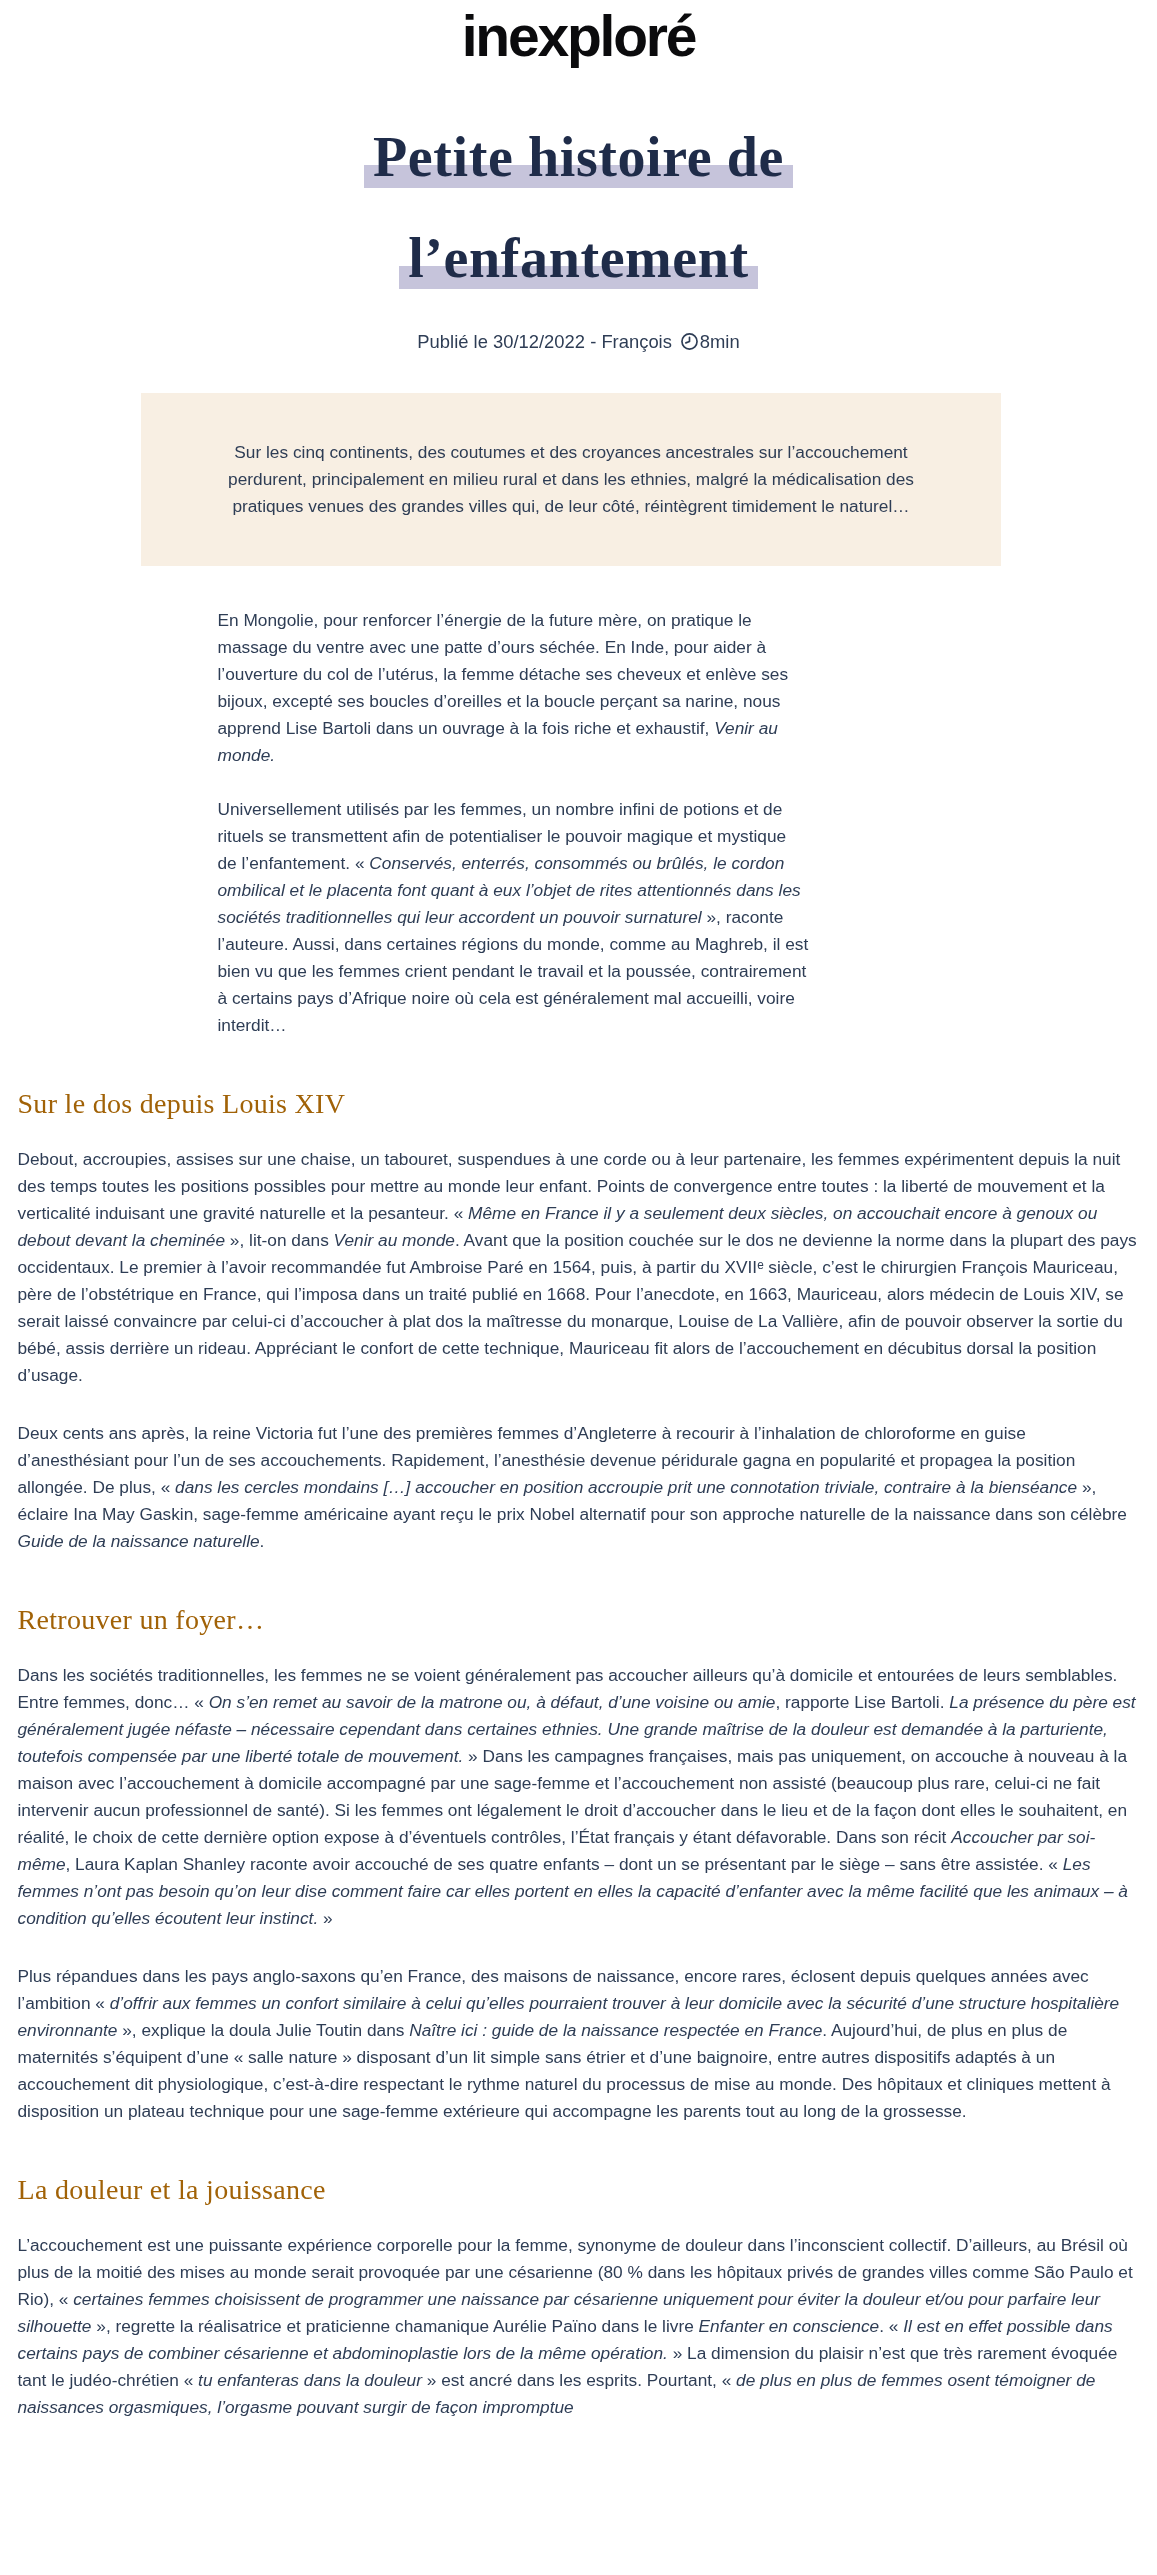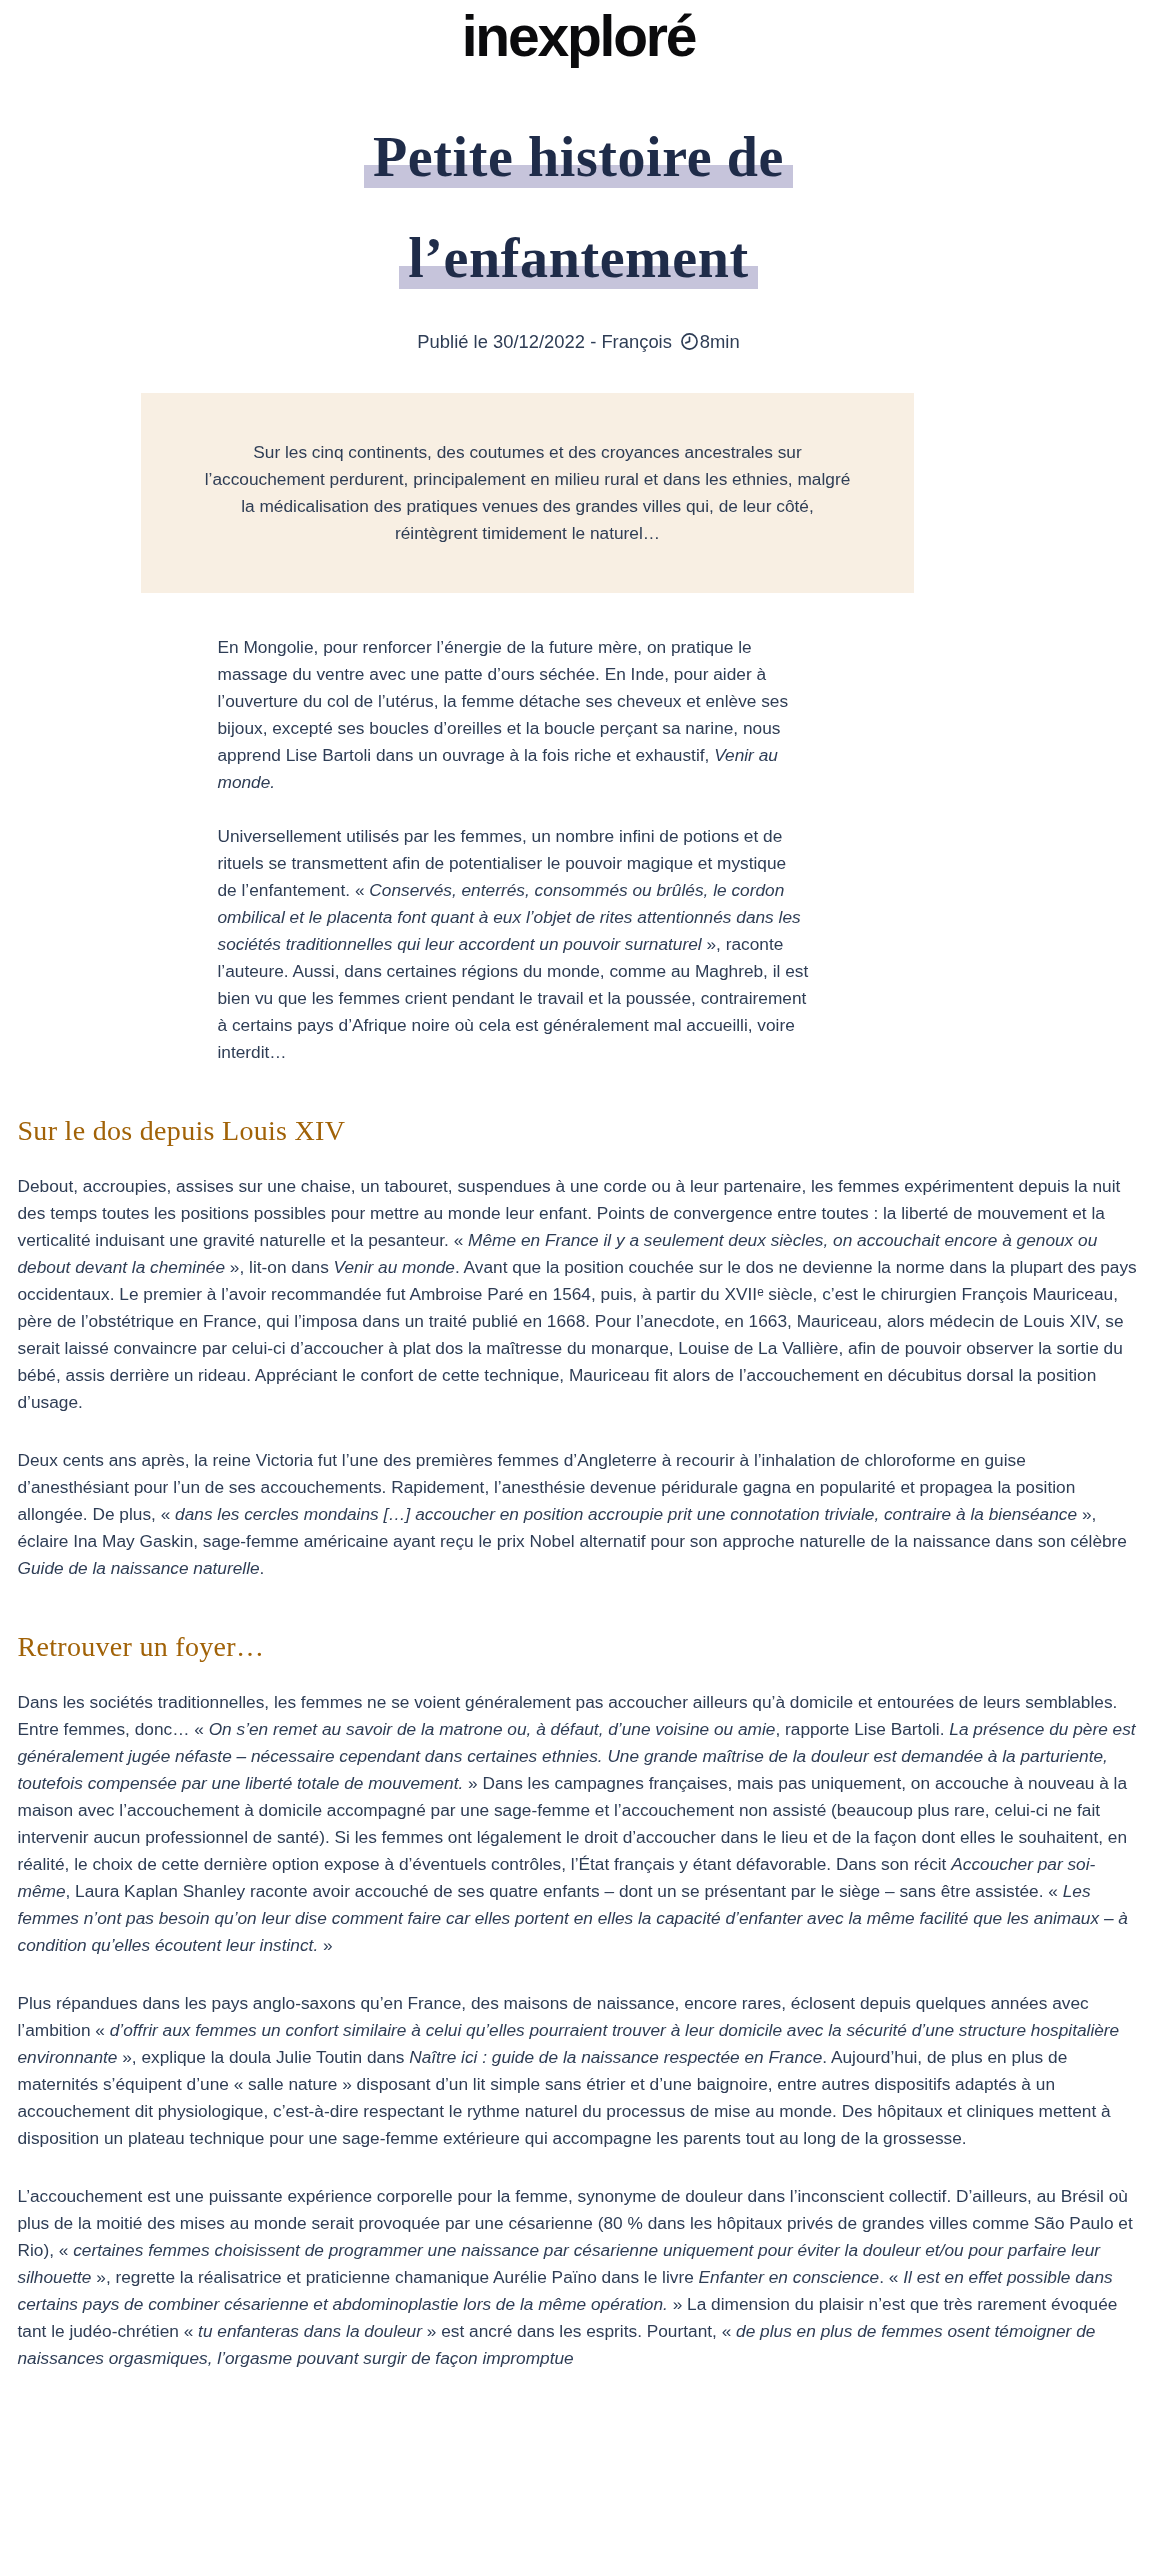--- a/index.html
+++ b/index.html
@@ -45,21 +45,21 @@
   }
   .meta .clock{
     display:inline-block;
     vertical-align:-3.3px;
     margin:0 1.1px 0 7.8px;
   }
 
   
   .intro-box{
     box-sizing:border-box;
-    width:773px;
+    width:860px;
     margin:37px 0 0 141px;
     padding:46px 63px;
     background:#f8efe3;
     text-align:center;
     font-size:17.3px;
     line-height:27px;
     color:#2e3d55;
   }
 
   
@@ -125,20 +125,21 @@
       <p class="body-p"><span>Deux cents ans après, la reine Victoria fut l’une des premières femmes d’Angleterre à recourir à l’inhalation de chloroforme en guise d’anesthésiant pour l’un de ses accouchements. Rapidement, l’anesthésie devenue péridurale gagna en popularité et propagea la position allongée. De plus, « </span><span class="it">dans les cercles mondains […] accoucher en position accroupie prit une connotation triviale, contraire à la bienséance</span><span> », éclaire Ina May Gaskin, sage-femme américaine ayant reçu le prix Nobel alternatif pour son approche naturelle de la naissance dans son célèbre </span><span class="it">Guide de la naissance naturelle</span><span>.</span></p>
     </section>
 
     <section>
       <h2 class="section-heading">Retrouver un foyer…</h2>
       <p class="body-p"><span>Dans les sociétés traditionnelles, les femmes ne se voient généralement pas accoucher ailleurs qu’à domicile et entourées de leurs semblables. Entre femmes, donc… « </span><span class="it">On s’en remet au savoir de la matrone ou, à défaut, d’une voisine ou amie</span><span>, rapporte Lise Bartoli. </span><span class="it">La présence du père est généralement jugée néfaste – nécessaire cependant dans certaines ethnies. Une grande maîtrise de la douleur est demandée à la parturiente, toutefois compensée par une liberté totale de mouvement.</span><span> » Dans les campagnes françaises, mais pas uniquement, on accouche à nouveau à la maison avec l’accouchement à domicile accompagné par une sage-femme et l’accouchement non assisté (beaucoup plus rare, celui-ci ne fait intervenir aucun professionnel de santé). Si les femmes ont légalement le droit d’accoucher dans le lieu et de la façon dont elles le souhaitent, en réalité, le choix de cette dernière option expose à d’éventuels contrôles, l’État français y étant défavorable. Dans son récit </span><span class="it">Accoucher par soi-même</span><span>, Laura Kaplan Shanley raconte avoir accouché de ses quatre enfants – dont un se présentant par le siège – sans être assistée. « </span><span class="it">Les femmes n’ont pas besoin qu’on leur dise comment faire car elles portent en elles la capacité d’enfanter avec la même facilité que les animaux – à condition qu’elles écoutent leur instinct.</span><span> »</span></p>
       <p class="body-p"><span>Plus répandues dans les pays anglo-saxons qu’en France, des maisons de naissance, encore rares, éclosent depuis quelques années avec l’ambition « </span><span class="it">d’offrir aux femmes un confort similaire à celui qu’elles pourraient trouver à leur domicile avec la sécurité d’une structure hospitalière environnante</span><span> », explique la doula Julie Toutin dans </span><span class="it">Naître ici : guide de la naissance respectée en France</span><span>. Aujourd’hui, de plus en plus de maternités s’équipent d’une « salle nature » disposant d’un lit simple sans étrier et d’une baignoire, entre autres dispositifs adaptés à un accouchement dit physiologique, c’est-à-dire respectant le rythme naturel du processus de mise au monde. Des hôpitaux et cliniques mettent à disposition un plateau technique pour une sage-femme extérieure qui accompagne les parents tout au long de la grossesse.</span></p>
     </section>
 
     <section>
+      <h2 class="section-heading">La douleur et la jouissance</h2>
       <p class="body-p"><span>L’accouchement est une puissante expérience corporelle pour la femme, synonyme de douleur dans l’inconscient collectif. D’ailleurs, au Brésil où plus de la moitié des mises au monde serait provoquée par une césarienne (80 % dans les hôpitaux privés de grandes villes comme São Paulo et Rio), « </span><span class="it">certaines femmes choisissent de programmer une naissance par césarienne uniquement pour éviter la douleur et/ou pour parfaire leur silhouette</span><span> », regrette la réalisatrice et praticienne chamanique Aurélie Païno dans le livre </span><span class="it">Enfanter en conscience</span><span>. « </span><span class="it">Il est en effet possible dans certains pays de combiner césarienne et abdominoplastie lors de la même opération.</span><span> » La dimension du plaisir n’est que très rarement évoquée tant le judéo-chrétien « </span><span class="it">tu enfanteras dans la douleur</span><span> » est ancré dans les esprits. Pourtant, « </span><span class="it">de plus en plus de femmes osent témoigner de naissances orgasmiques, l’orgasme pouvant surgir de façon impromptue</span></p>
 
     </section>
 
   </article>
 
 </div>
 
 
 </body></html>

